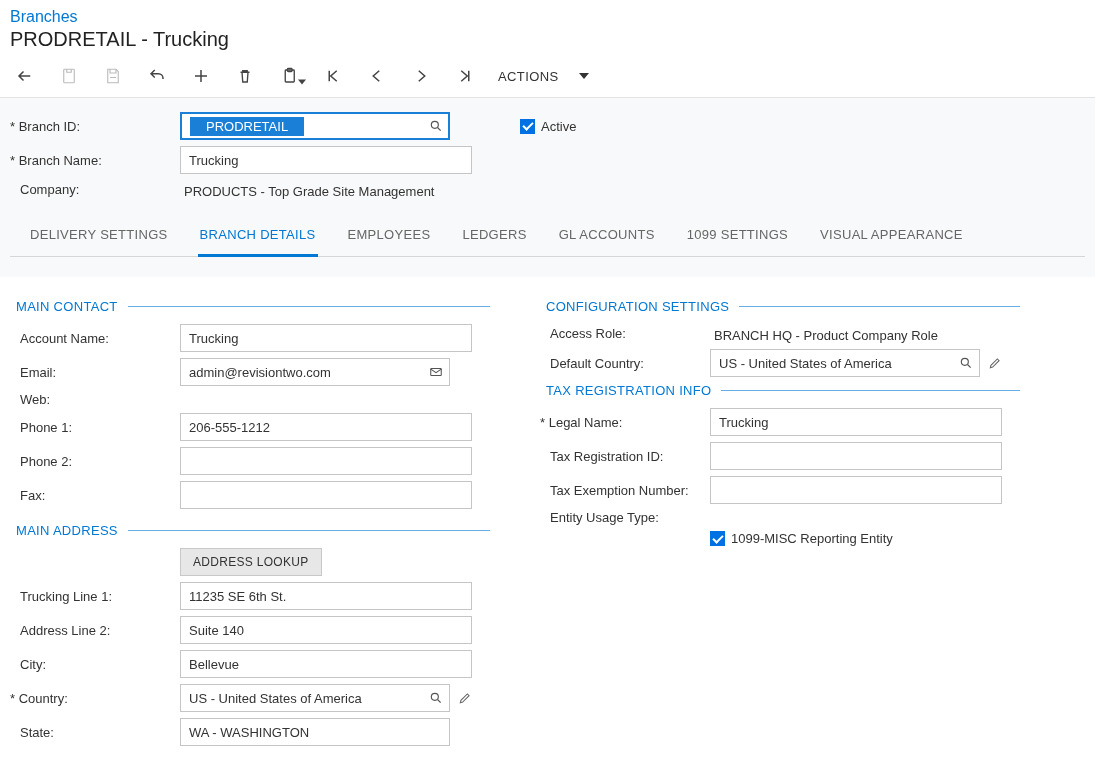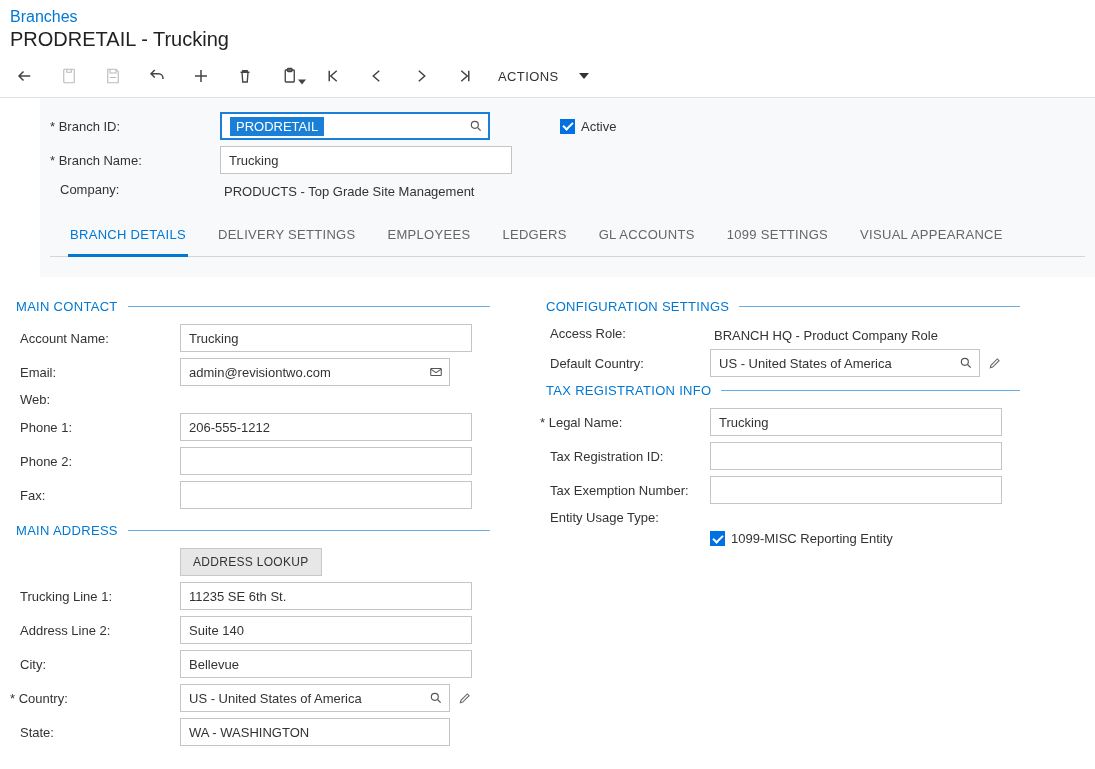--- a/index.html
+++ b/index.html
@@ -23,21 +23,21 @@
     width: 22px; height: 22px;
     display: flex; align-items: center; justify-content: center;
     cursor: pointer; color: #444;
   }
   .tb-btn.disabled { color: #bbb; cursor: default; }
   .tb-btn svg { width: 18px; height: 18px; }
   .actions-btn {
     display: flex; align-items: center; gap: 20px;
     font-size: 13px; letter-spacing: 0.4px; cursor: pointer; color: #333;
   }
-  .form-area { background: #f8f9fa; padding: 14px 10px 20px 10px; margin-left: 40px; }
+  .form-area { background: #f8f9fa; padding: 14px 10px 20px 10px; }
   .row { display: flex; align-items: center; margin-bottom: 6px; }
   .label { width: 170px; color: #333; font-size: 13px; padding-left: 10px; }
   .label.req::before { content: "* "; color: #333; margin-left: -10px; }
   .input {
     height: 28px;
     border: 1px solid #c5c5c5;
     background: #fff;
     padding: 0 8px;
     font-size: 13px;
     color: #333;
@@ -45,21 +45,21 @@
   }
   .input-wrap { position: relative; width: 270px; }
   .input-wrap .input { width: 100%; padding-right: 28px; }
   .input-icon {
     position: absolute; right: 4px; top: 50%; transform: translateY(-50%);
     width: 20px; height: 20px; display: flex; align-items: center; justify-content: center;
     color: #555; cursor: pointer;
   }
   .input-icon svg { width: 14px; height: 14px; }
   .selected { border: 2px solid #1a7fd6; }
-  .selected .sel-text { background: #1a7fd6; color: #fff; padding: 2px 6px; }
+  .selected .sel-text { background: #1a7fd6; color: #fff; padding: 2px 16px; }
   .readonly-text { font-size: 13px; color: #333; padding: 4px 0 0 4px; }
   .checkbox-wrap { display: flex; align-items: center; gap: 6px; }
   .chk {
     width: 15px; height: 15px; border: 1px solid #888; background: #fff;
     display: inline-flex; align-items: center; justify-content: center;
     cursor: pointer;
   }
   .chk.checked { background: #0071e3; border-color: #0071e3; }
   .chk.checked::after {
     content: ""; width: 4px; height: 8px; border: solid #fff;
@@ -201,22 +201,22 @@
   <div class="row">
     <div class="label req">Branch Name:</div>
     <input class="input" value="Trucking" style="">
   </div>
   <div class="row">
     <div class="label">Company:</div>
     <div class="readonly-text" style="width:270px;overflow:hidden;white-space:nowrap;">PRODUCTS - Top Grade Site Management</div>
   </div>
 
   <div class="tabs">
+    <div class="tab">DELIVERY SETTINGS</div>
     <div class="tab active">BRANCH DETAILS</div>
-    <div class="tab">DELIVERY SETTINGS</div>
     <div class="tab">EMPLOYEES</div>
     <div class="tab">LEDGERS</div>
     <div class="tab">GL ACCOUNTS</div>
     <div class="tab">1099 SETTINGS</div>
     <div class="tab">VISUAL APPEARANCE</div>
   </div>
 </div>
 
 <div class="content">
 

